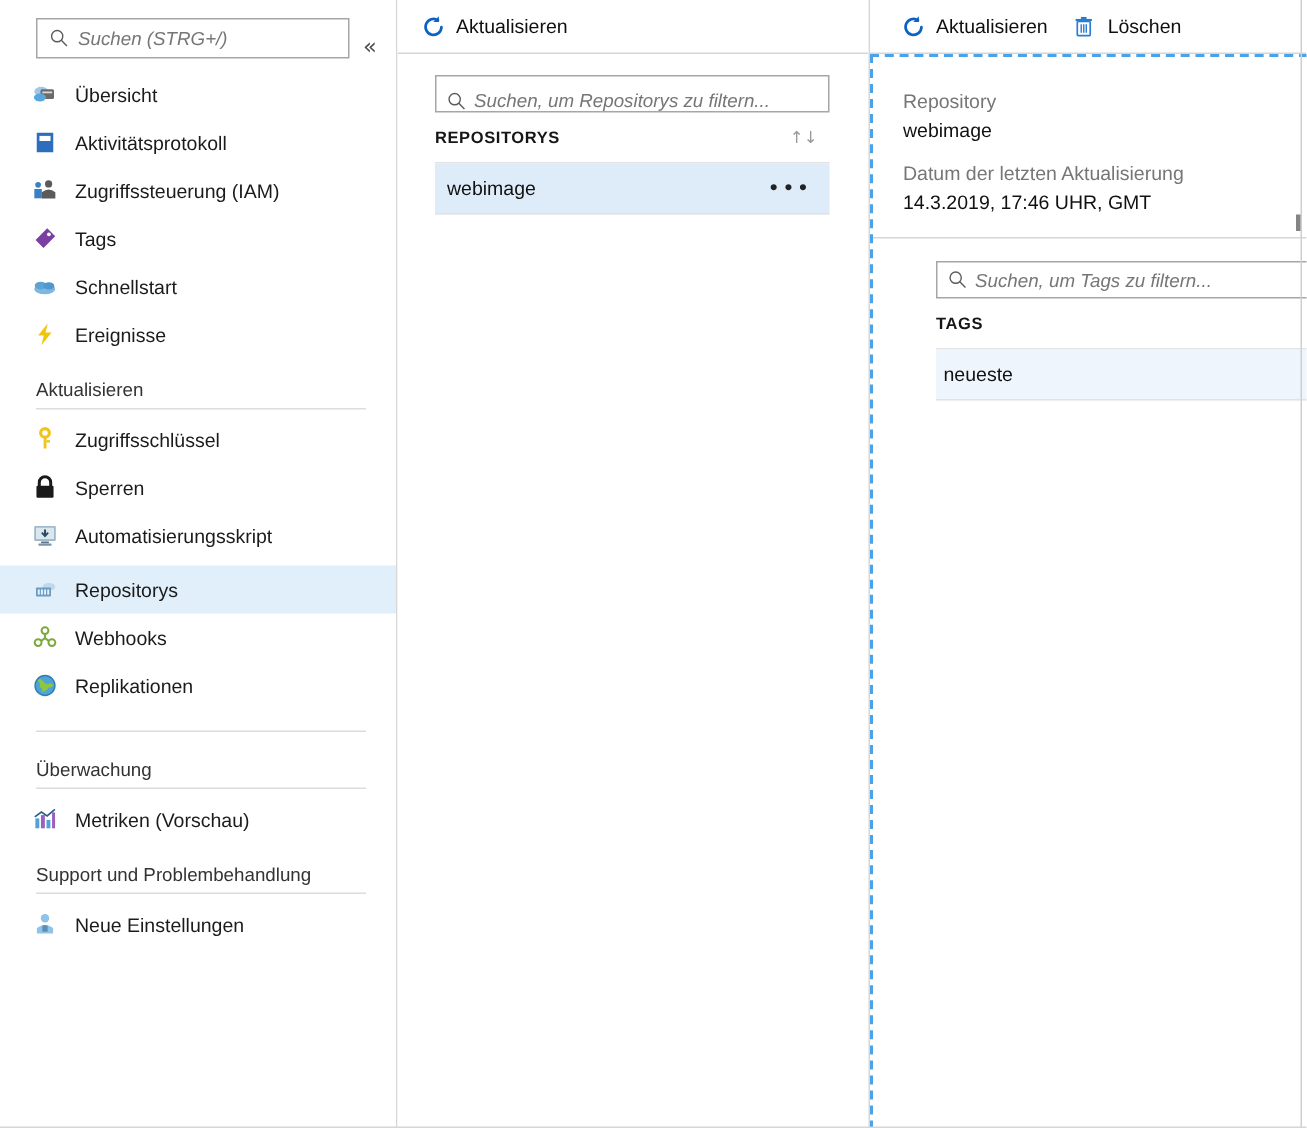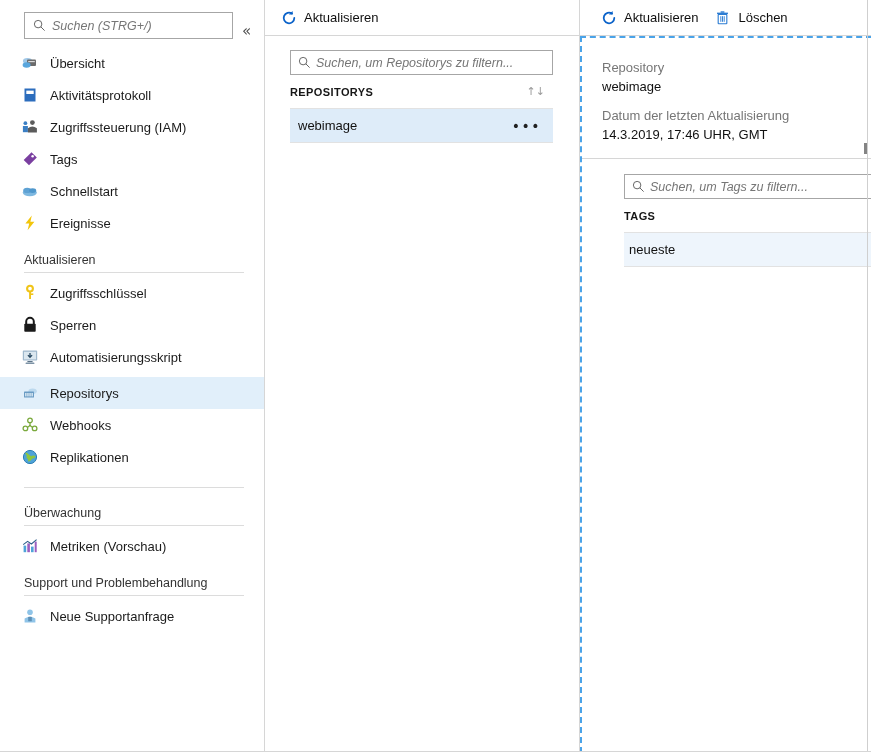--- a/index.html
+++ b/index.html
@@ -159,21 +159,21 @@
     white-space: nowrap;
   }
 
   .filter-box {
     margin: 14px 0 0 25px;
     width: 263px;
     height: 25px;
     border: 1px solid #a6a6a6;
     box-sizing: border-box;
     display: flex;
-    align-items: center;
+    align-items: flex-end;
     background: #fff;
   }
   .filter-box .mag { margin: 0 5px 0 7px; line-height: 0; }
   .filter-box .ph {
     font-style: italic;
     color: #767676;
     font-size: 12.5px;
     white-space: nowrap;
   }
 
@@ -551,21 +551,21 @@
     <div class="nav-group-spacer"></div>
 
     <div class="nav-item">
       <span class="ico">
         <svg width="18" height="18" viewBox="0 0 18 18">
           <circle cx="9" cy="5.2" r="2.8" fill="#8fc4e8"></circle>
           <path d="M3.6 15.4 L3.6 11.6 Q9 7.8 14.4 11.6 L14.4 15.4 Z" fill="#8fc4e8"></path>
           <rect x="7.2" y="9.8" width="3.6" height="4.4" rx="0.5" fill="#5d8fb5"></rect>
         </svg>
       </span>
-      <span class="lbl">Neue Supportanfrage</span>
+      <span class="lbl">Neue Einstellungen</span>
     </div>
   </div>
 
   <div class="mid">
 
     <div class="toolbar">
       <div class="tb-btn">
         <span class="tico">
           <svg width="16" height="16" viewBox="0 0 16 16">
             <path d="M13.3 8 A5.3 5.3 0 1 1 11 3.6" fill="none" stroke="#0a62c9" stroke-width="1.8" stroke-linecap="round"></path>

